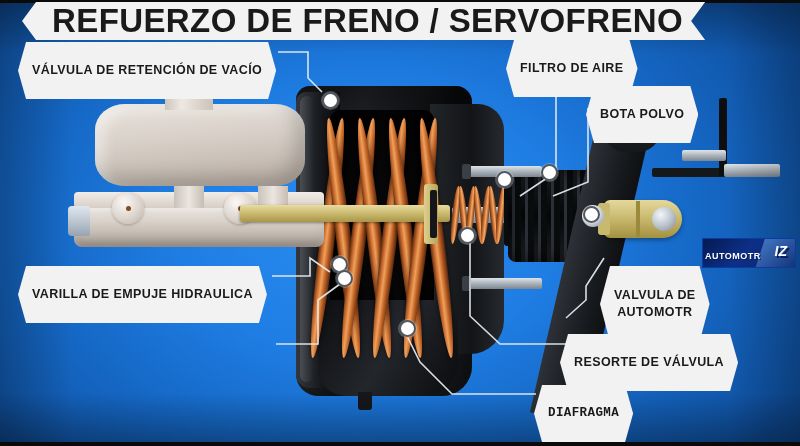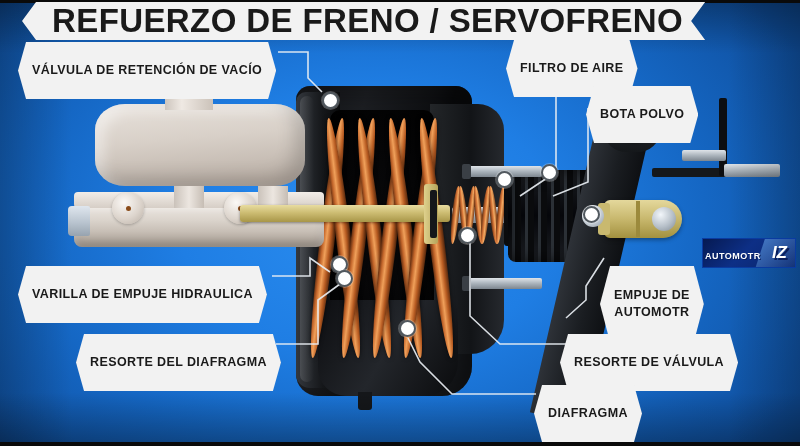--- a/index.html
+++ b/index.html
@@ -158,21 +158,21 @@
     background:linear-gradient(to bottom,#dfe4e9,#a9b2ba 52%,#7d868f);}
 
   
   .logo{position:absolute;left:702px;top:238px;width:92px;height:28px;
     background:linear-gradient(135deg,#061a52 0%,#0d2f86 45%,#0a2468 100%);
     border:1px solid #0a3ba0;overflow:hidden;}
   .logo .l1{position:absolute;left:16px;top:2px;font-size:10px;font-weight:700;color:#fff;
     letter-spacing:.5px;text-shadow:1px 1px 0 #0a1f5c;margin-top:48px;}
   .logo .l2{position:absolute;left:2px;top:12px;font-size:9px;font-weight:900;color:#fff;
     letter-spacing:.5px;text-shadow:1px 1px 0 #0a1f5c;}
-  .logo .l3{position:absolute;right:8px;top:4px;font-size:17px;font-weight:900;
+  .logo .l3{position:absolute;right:8px;top:4px;font-size:14px;font-weight:900;
     color:#fff;font-style:italic;text-shadow:2px 2px 0 #0a1f5c;}
   .logo .shine{position:absolute;right:-6px;top:-8px;width:40px;height:46px;
     background:linear-gradient(120deg,rgba(120,190,255,.55),rgba(255,255,255,0));transform:rotate(18deg);}
 </style>
 </head>
 <body>
 
 <div id="stage">
 
   <div class="bg"></div>
@@ -280,30 +280,29 @@
   <div class="banner title">REFUERZO DE FRENO / SERVOFRENO</div>
 
   <div class="banner lbl" style="left:18px;top:42px;">VÁLVULA DE RETENCIÓN DE VACÍO</div>
 
   <div class="banner lbl" style="left:506px;top:40px;">FILTRO DE AIRE</div>
 
   <div class="banner lbl" style="left:586px;top:86px;">BOTA POLVO</div>
 
   <div class="banner lbl" style="left:18px;top:266px;">VARILLA DE EMPUJE HIDRAULICA</div>
 
-  <div class="banner lbl" style="left:76px;top:334px;">RESORTE DEL DIAFRAGMA</div>
 
   <div class="banner lbl two" style="left:600px;top:266px;">
-    <span>EMPUJE DE</span>
+    <span>VALVULA DE</span>
     <span>AUTOMOTR</span>
   </div>
 
   <div class="banner lbl" style="left:560px;top:334px;">RESORTE DE VÁLVULA</div>
 
-  <div class="banner lbl" style="left:534px;top:385px;">DIAFRAGMA</div>
+  <div class="banner lbl" style="left:534px;top:385px;font-family:Liberation Mono, monospace;">DIAFRAGMA</div>
 
   <div class="logo">
     <div class="shine"></div>
     <div class="l1">APREND</div>
     <div class="l2">AUTOMOTR</div>
     <div class="l3">IZ</div>
   </div>
 
 </div>
 

